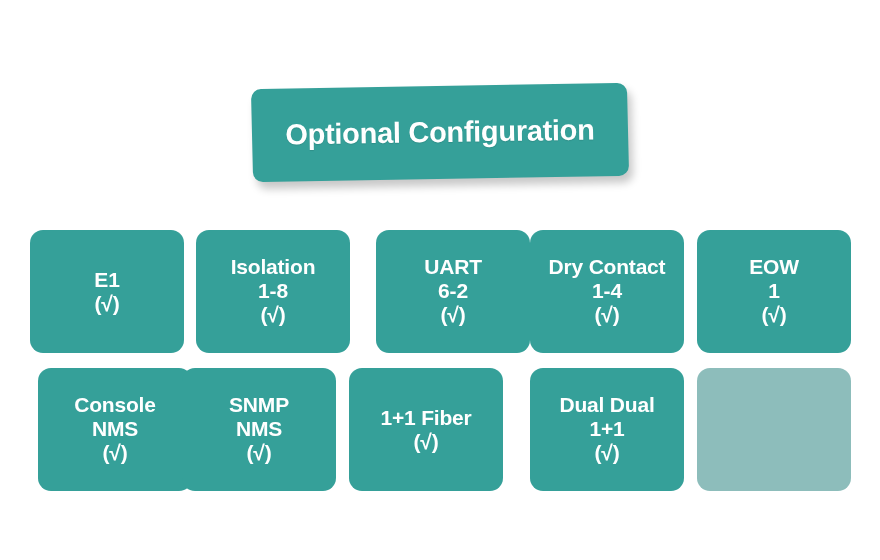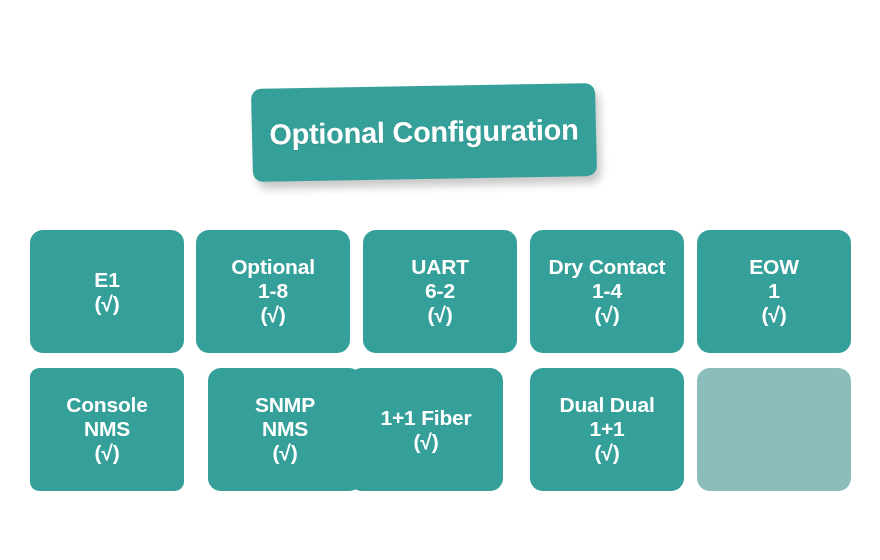--- a/index.html
+++ b/index.html
@@ -21,21 +21,21 @@
     width: 880px;
     height: 560px;
     background: #ffffff;
   }
 
   
   .banner-wrap {
     position: absolute;
     left: 252px;
     top: 86px;
-    width: 344px;
+    width: 376px;
     height: 93px;
   }
   .banner-shape {
     position: absolute;
     inset: 0;
     background: #35a099;
     border-radius: 10px;
     transform: rotate(-1.35deg) skewY(0.35deg);
     box-shadow: 4px 7px 9px rgba(0,0,0,0.22);
   }
@@ -111,27 +111,27 @@
 
       <div class="tile" style="left:0px;">
         <div class="tile-text">
           <span class="ln">E1</span>
           <span class="chk">(√)</span>
         </div>
       </div>
 
       <div class="tile" style="left:166px;">
         <div class="tile-text">
-          <span class="ln">Optional</span>
+          <span class="ln">Isolation</span>
           <span class="ln">1-8</span>
           <span class="chk">(√)</span>
         </div>
       </div>
 
-      <div class="tile" style="left:333px;">
+      <div class="tile" style="left:346px;">
         <div class="tile-text">
           <span class="ln">UART</span>
           <span class="ln">6-2</span>
           <span class="chk">(√)</span>
         </div>
       </div>
 
       <div class="tile" style="left:500px;padding-left:8px;">
         <div class="tile-text">
           <span class="ln">Dry Contact</span>
@@ -145,29 +145,29 @@
           <span class="ln">EOW</span>
           <span class="ln">1</span>
           <span class="chk">(√)</span>
         </div>
       </div>
 
     </div>
 
     <div class="row">
 
-      <div class="tile" style="left:0px;border-radius:9px;">
+      <div class="tile" style="left:8px;">
         <div class="tile-text">
           <span class="ln">Console</span>
           <span class="ln">NMS</span>
           <span class="chk">(√)</span>
         </div>
       </div>
 
-      <div class="tile" style="left:178px;">
+      <div class="tile" style="left:152px;">
         <div class="tile-text">
           <span class="ln">SNMP</span>
           <span class="ln">NMS</span>
           <span class="chk">(√)</span>
         </div>
       </div>
 
       <div class="tile" style="left:319px;">
         <div class="tile-text">
           <span class="ln">1+1 Fiber</span>

